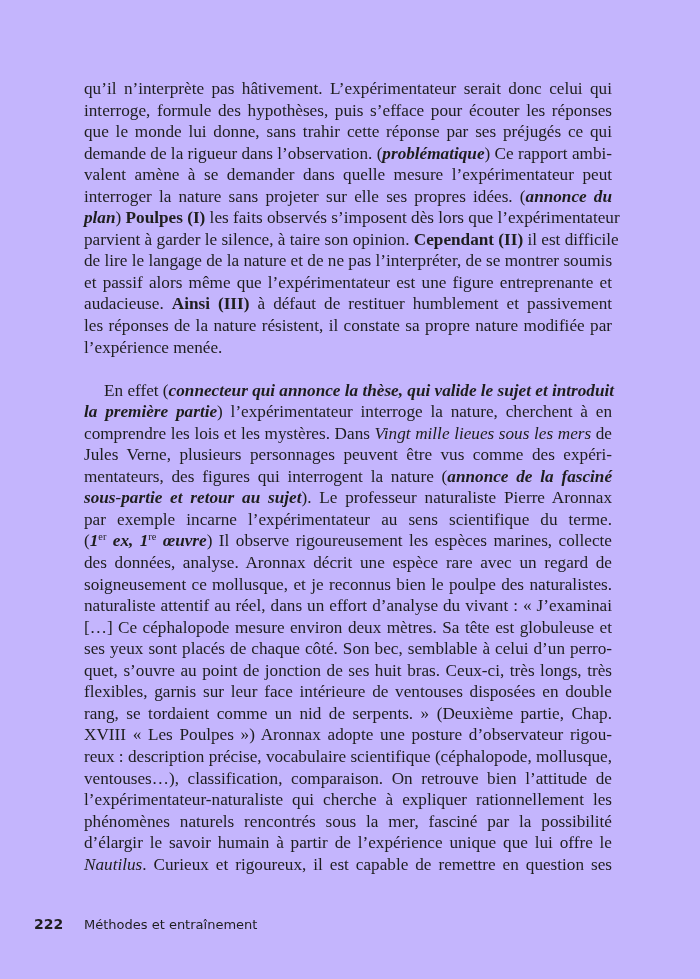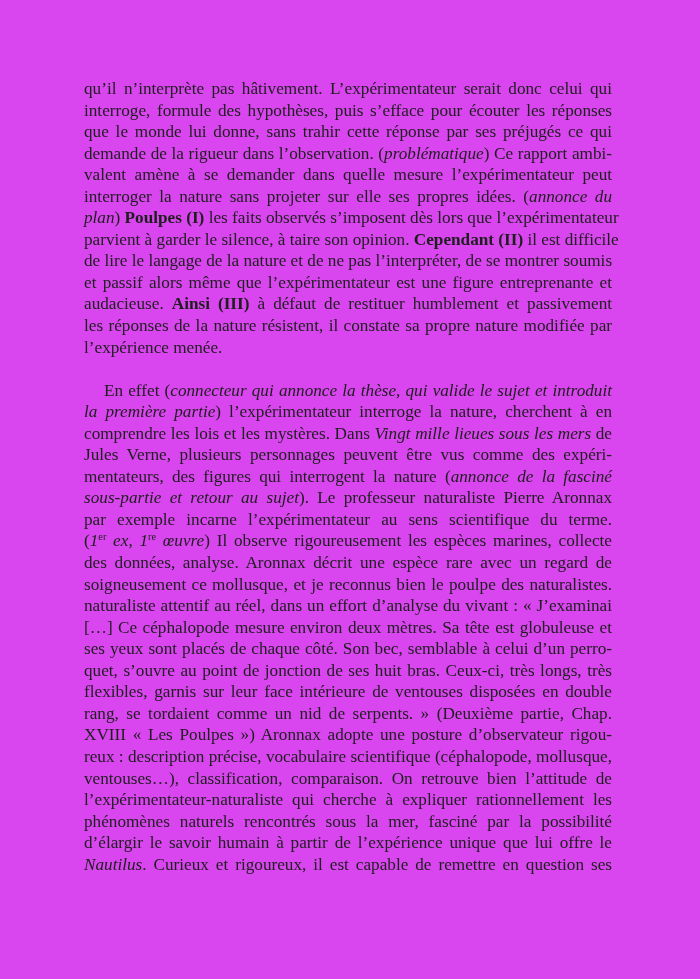--- a/index.html
+++ b/index.html
@@ -1,32 +1,32 @@
 <!DOCTYPE html>
 <html><head>
   <meta charset="utf-8">
   <style>
     html, body { margin: 0; padding: 0; background: #ffffff; }
     body { width: 700px; height: 979px; position: relative; overflow: hidden; }
-    .page { position: absolute; left: 0; top: 0; width: 700px; height: 979px; background: #d946ef; }
+    .page { position: absolute; left: 0; top: 0; width: 700px; height: 979px; background: #c4b5fd; }
     .body-text {
       position: absolute; left: 84px; top: 78px; width: 528px;
       font-family: "Liberation Serif", "DejaVu Serif", serif;
       font-size: 17.2px; color: #1e1e1e;
     }
     .line {
       height: 21.55px; line-height: 21.55px;
       white-space: nowrap;
       text-align: justify; text-align-last: justify;
       overflow: visible;
     }
     .line.last { text-align-last: left; }
     .line.indent { text-indent: 20px; }
     .para-gap { height: 21.55px; }
-    b.bi { font-weight: normal; font-style: italic; margin-top: 9px; }
+    b.bi { font-weight: bold; font-style: italic; margin-top: 9px; }
     b { font-weight: bold; }
     i { font-style: italic; margin-top: 33px; }
     sup { font-size: 0.6em; line-height: 0; vertical-align: 0.55em; }
     .footer {
       position: absolute; left: 34px; top: 916px;
       font-family: "DejaVu Sans", "Liberation Sans", sans-serif;
       color: #1e1e1e;
       display: flex; align-items: baseline;
     }
     .page-num { font-weight: bold; font-size: 14px; width: 50px; }
@@ -73,13 +73,17 @@
         <div class="line"><span>XVIII « Les Poulpes ») Aronnax adopte une posture d’observateur rigou-</span></div>
         <div class="line"><span>reux : description précise, vocabulaire scientifique (céphalopode, mollusque,</span></div>
         <div class="line"><span>ventouses…), classification, comparaison. On retrouve bien l’attitude de</span></div>
         <div class="line"><span>l’expérimentateur-naturaliste qui cherche à expliquer rationnellement les</span></div>
         <div class="line"><span>phénomènes naturels rencontrés sous la mer, fasciné par la possibilité</span></div>
         <div class="line"><span>d’élargir le savoir humain à partir de l’expérience unique que lui offre le</span></div>
         <div class="line"><i>Nautilus</i><span>. Curieux et rigoureux, il est capable de remettre en question ses</span></div>
       </div>
     </div>
 
+  <div class="footer">
+    <span class="page-num">222</span>
+    <span class="running-title">Méthodes et entraînement</span>
+  </div>
 </div>
 
 </body></html>

